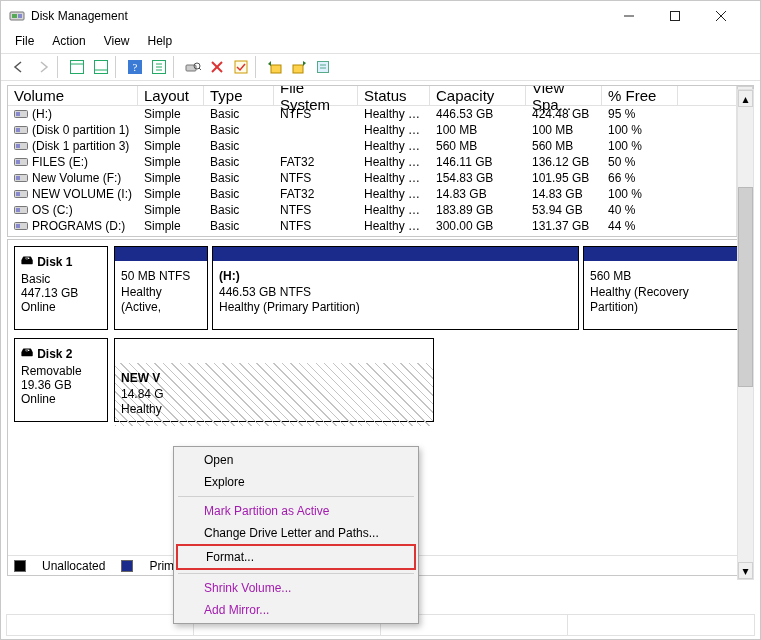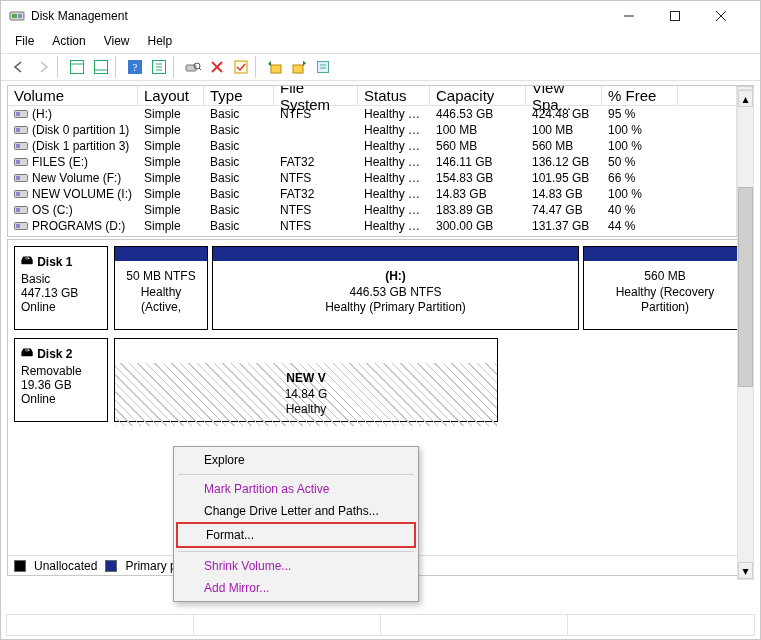--- a/index.html
+++ b/index.html
@@ -79,27 +79,27 @@
   .disk-info {
     width:94px; border:1px solid #000; padding:4px 6px; background:#fff;
     display:flex; flex-direction:column;
   }
   .disk-info .dlabel { font-weight:bold; display:flex; align-items:center; gap:4px;}
   .disk-parts { display:flex; gap:4px; margin-left:6px; }
   .part {
     border:1px solid #000; display:flex; flex-direction:column; min-width:40px;
   }
   .part .ph { height:14px; background:#1a2b8c; }
-  .part .pb { padding:8px 6px; font-size:12px; line-height:1.3;text-align:center;}
+  .part .pb { padding:8px 6px; font-size:12px; line-height:1.3;}
   .part.diag .pb {
     background-image: repeating-linear-gradient(45deg,#c4c4c4 0,#c4c4c4 1px,transparent 1px,transparent 6px);
   }
   
   .legend {
-    border-top:1px solid #e1e1e1; height:20px; display:flex; align-items:center; padding:0 6px; gap:8px;
+    border-top:1px solid #e1e1e1; height:20px; display:flex; align-items:center; padding:0 6px; gap:16px;
     background:#fff;
   }
   .legend .sw { width:12px; height:12px; display:inline-block; border:1px solid #666;}
   
   .outer-scroll { position:absolute; right:6px; top:4px; width:17px; height:491px;
     background:#f0f0f0; border:1px solid #e1e1e1; display:flex; flex-direction:column; }
   
   .ctx {
     position:absolute; left:172px; top:361px; width:246px;
     background:#f2f2f2; border:1px solid #a0a0a0; box-shadow:2px 3px 6px rgba(0,0,0,.25);
@@ -369,21 +369,21 @@
                   <rect x="2" y="4" width="4" height="4" fill="#88c"></rect>
                 </svg>
               </span>
               <span>OS (C:)</span>
             </div>
             <div class="col layout">Simple</div>
             <div class="col type">Basic</div>
             <div class="col fs">NTFS</div>
             <div class="col status">Healthy (B...</div>
             <div class="col capacity">183.89 GB</div>
-            <div class="col free">74.47 GB</div>
+            <div class="col free">53.94 GB</div>
             <div class="col pfree">40 %</div>
           </div>
           <div class="vol-row">
             <div class="col volume">
               <span class="drv-icon">
                 <svg width="14" height="12">
                   <rect x="0.5" y="2.5" width="13" height="7" rx="1" fill="#d7d7d7" stroke="#777"></rect>
                   <rect x="2" y="4" width="4" height="4" fill="#88c"></rect>
                 </svg>
               </span>
@@ -453,21 +453,21 @@
       <div class="disk-info">
         <span class="dlabel">
               <span>🖴</span>
               <span>Disk 2</span>
             </span>
         <span>Removable</span>
         <span>19.36 GB</span>
         <span>Online</span>
       </div>
       <div class="disk-parts" style="flex:1;">
-        <div class="part diag" style="width:384px;gap:24px;">
+        <div class="part diag" style="width:320px;gap:24px;">
           <div class="ph"></div>
           <div class="pb">
             <div style="font-weight:bold">NEW V</div>
             <div>14.84 G</div>
             <div>Healthy</div>
           </div>
         </div>
       </div>
     </div>
 
@@ -483,20 +483,21 @@
 
 <div class="outer-scroll">
   <div class="sb-btn">▴</div>
   <div class="sb-track">
         <div class="sb-thumb" style="height:200px;margin-top:80px;"></div>
       </div>
   <div class="sb-btn">▾</div>
 </div>
 
 <div class="ctx">
+  <div class="ci">Open</div>
   <div class="ci">Explore</div>
   <div class="csep"></div>
   <div class="ci disabled">Mark Partition as Active</div>
   <div class="ci">Change Drive Letter and Paths...</div>
   <div class="ci hl-red">Format...</div>
   <div class="csep"></div>
   <div class="ci disabled">Shrink Volume...</div>
   <div class="ci disabled">Add Mirror...</div>
 
 </div>

